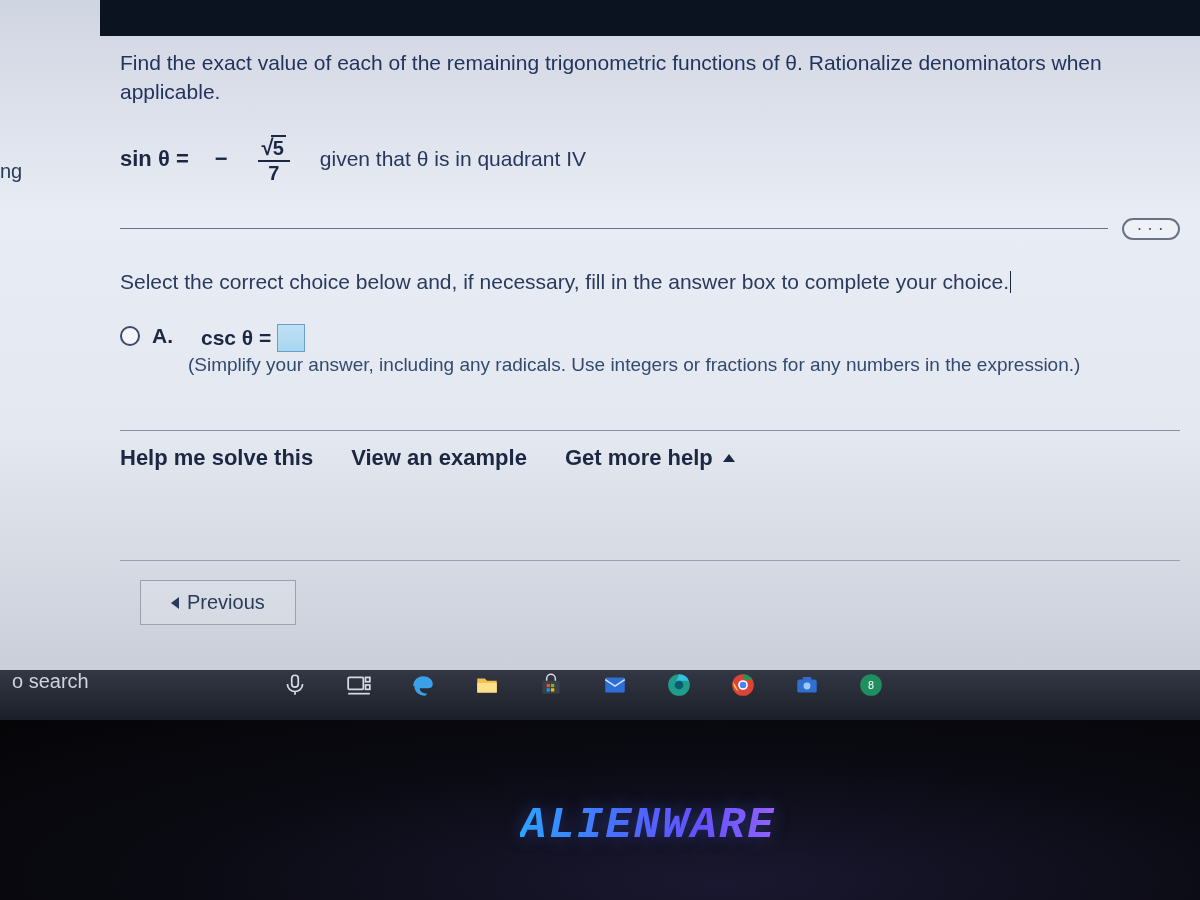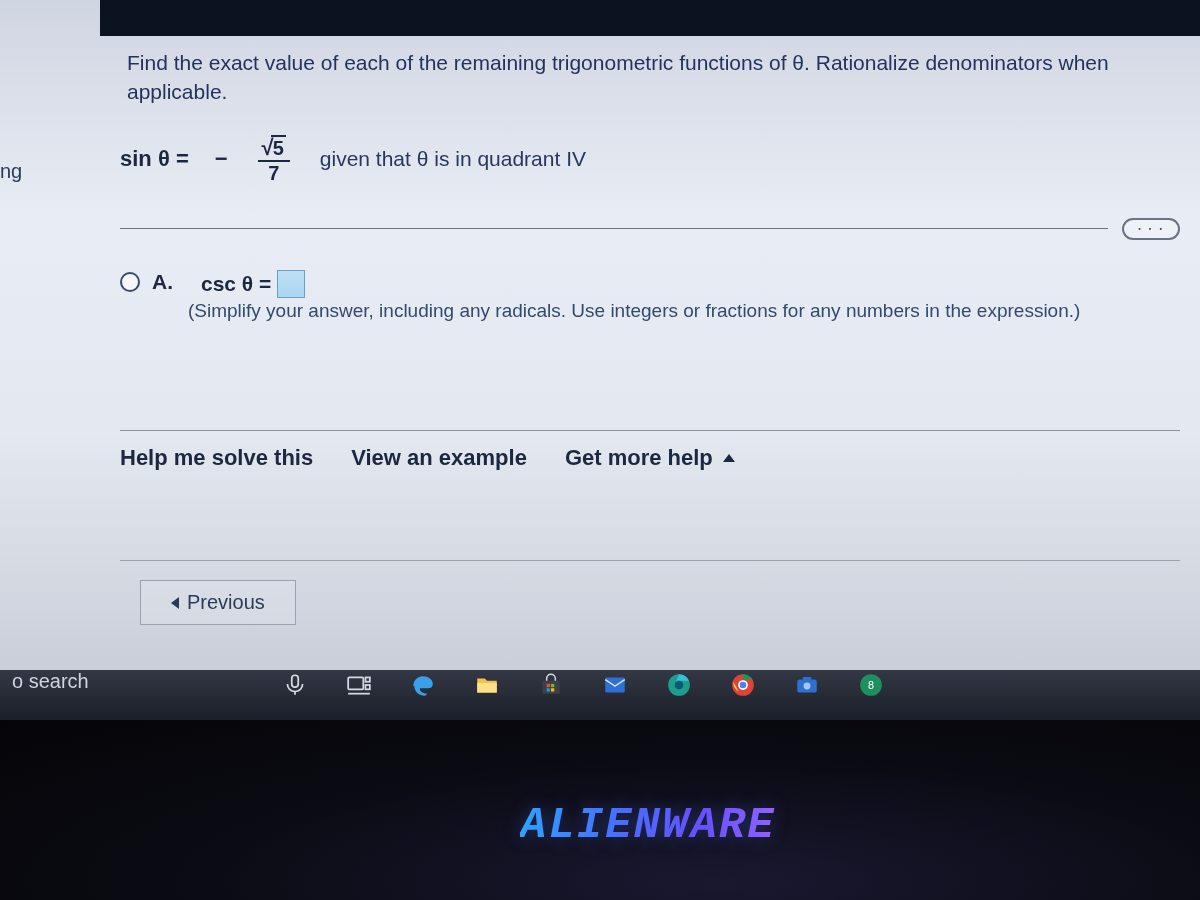--- a/index.html
+++ b/index.html
@@ -22,21 +22,21 @@
     background: transparent;
     color: #1a2a4a;
     font-size: 18px;
   }
   .left-nav .navitem1 { position: absolute; left: 0; top: 160px; font-size: 20px; color: #2a3a5a; }
   .left-nav .navitem2 { position: absolute; left: 0; top: 690px; font-size: 20px; color: #3a4656; }
   .content {
     position: absolute; left: 120px; top: 48px; width: 1060px; height: 640px;
     color: #1c2742;
   }
-  .prompt { font-size: 21px; color: #22345c; line-height: 1.4; margin-left: 7px; }
+  .prompt { font-size: 21px; color: #22345c; line-height: 1.4; }
   .equation-row {
     margin-top: 28px;
     display: flex;
     align-items: center;
     gap: 26px;
     font-size: 22px;
     font-weight: 700;
     color: #1c2742;
   }
   .frac {
@@ -170,20 +170,23 @@
         <span class="den">7</span>
       </span>
       <span class="given">given that θ is in quadrant IV</span>
     </div>
 
     <div class="hr-row">
       <div class="hr-line"></div>
       <div class="ellipsis-cap">∙ ∙ ∙</div>
     </div>
 
+    <div class="instruct">
+      <span>Select the correct choice below and, if necessary, fill in the answer box to complete your choice.</span><span class="cursor-caret"></span>
+    </div>
 
     <div class="choice">
       <div class="radio"></div>
       <div class="choice-label">A.</div>
       <div class="choice-eq">
         <span>csc θ =</span>
         <span class="answer-box"></span>
       </div>
     </div>
     <div class="hint">(Simplify your answer, including any radicals. Use integers or fractions for any numbers in the expression.)</div>

